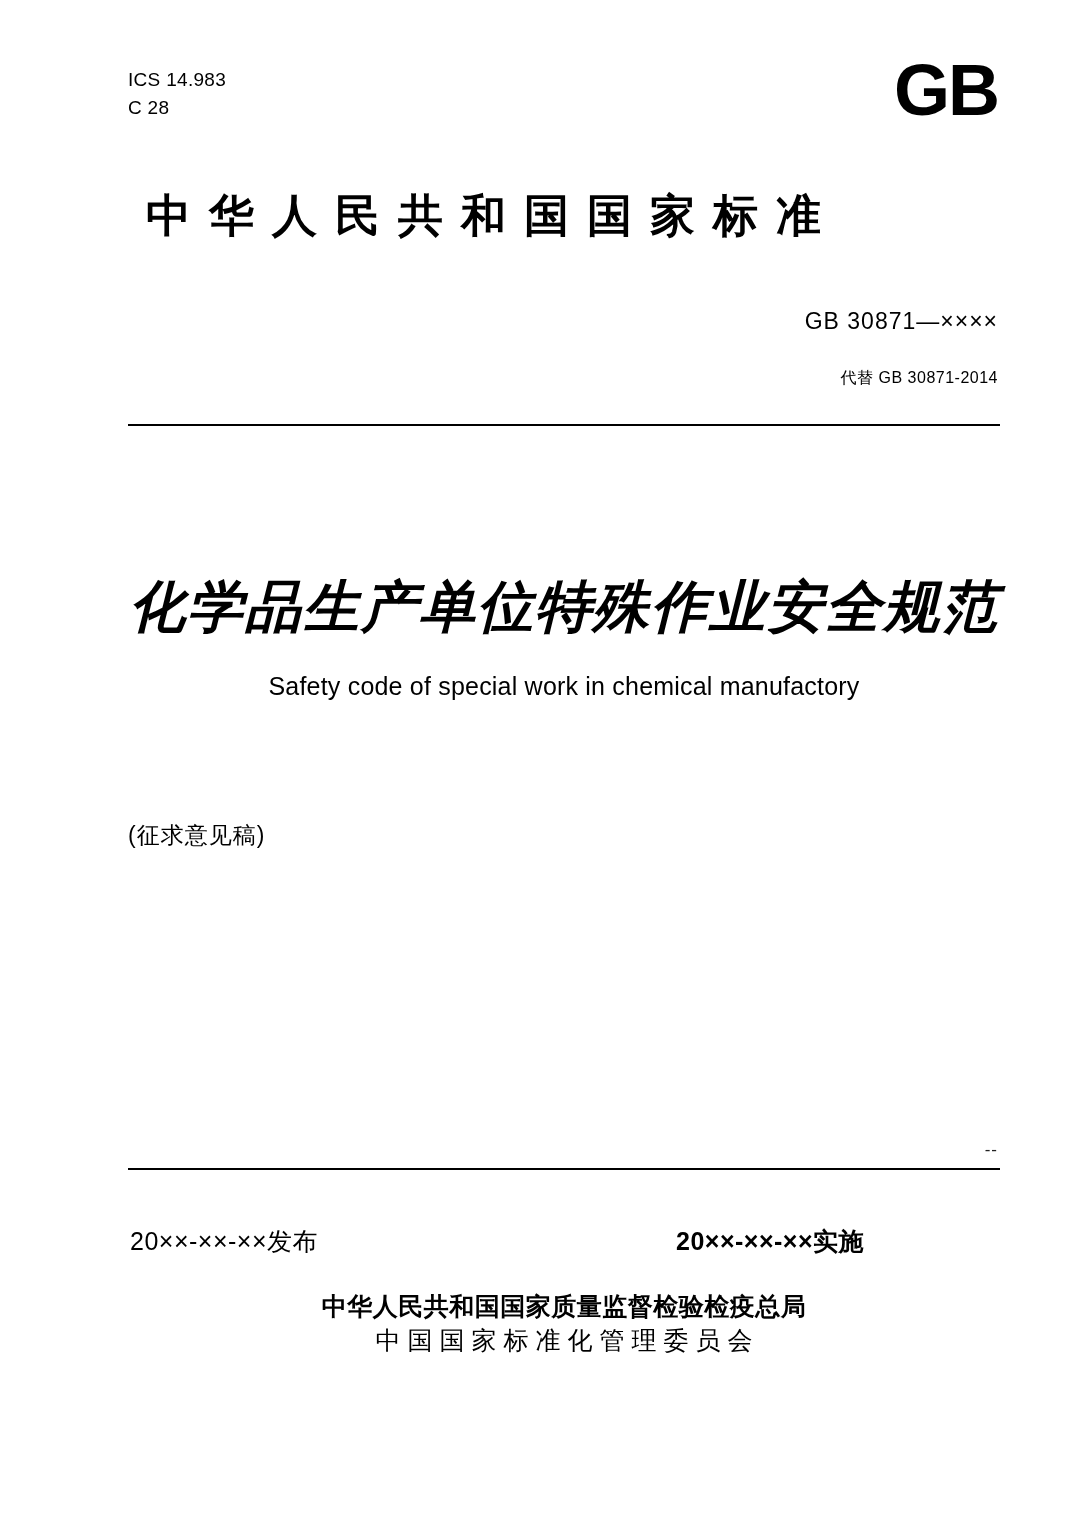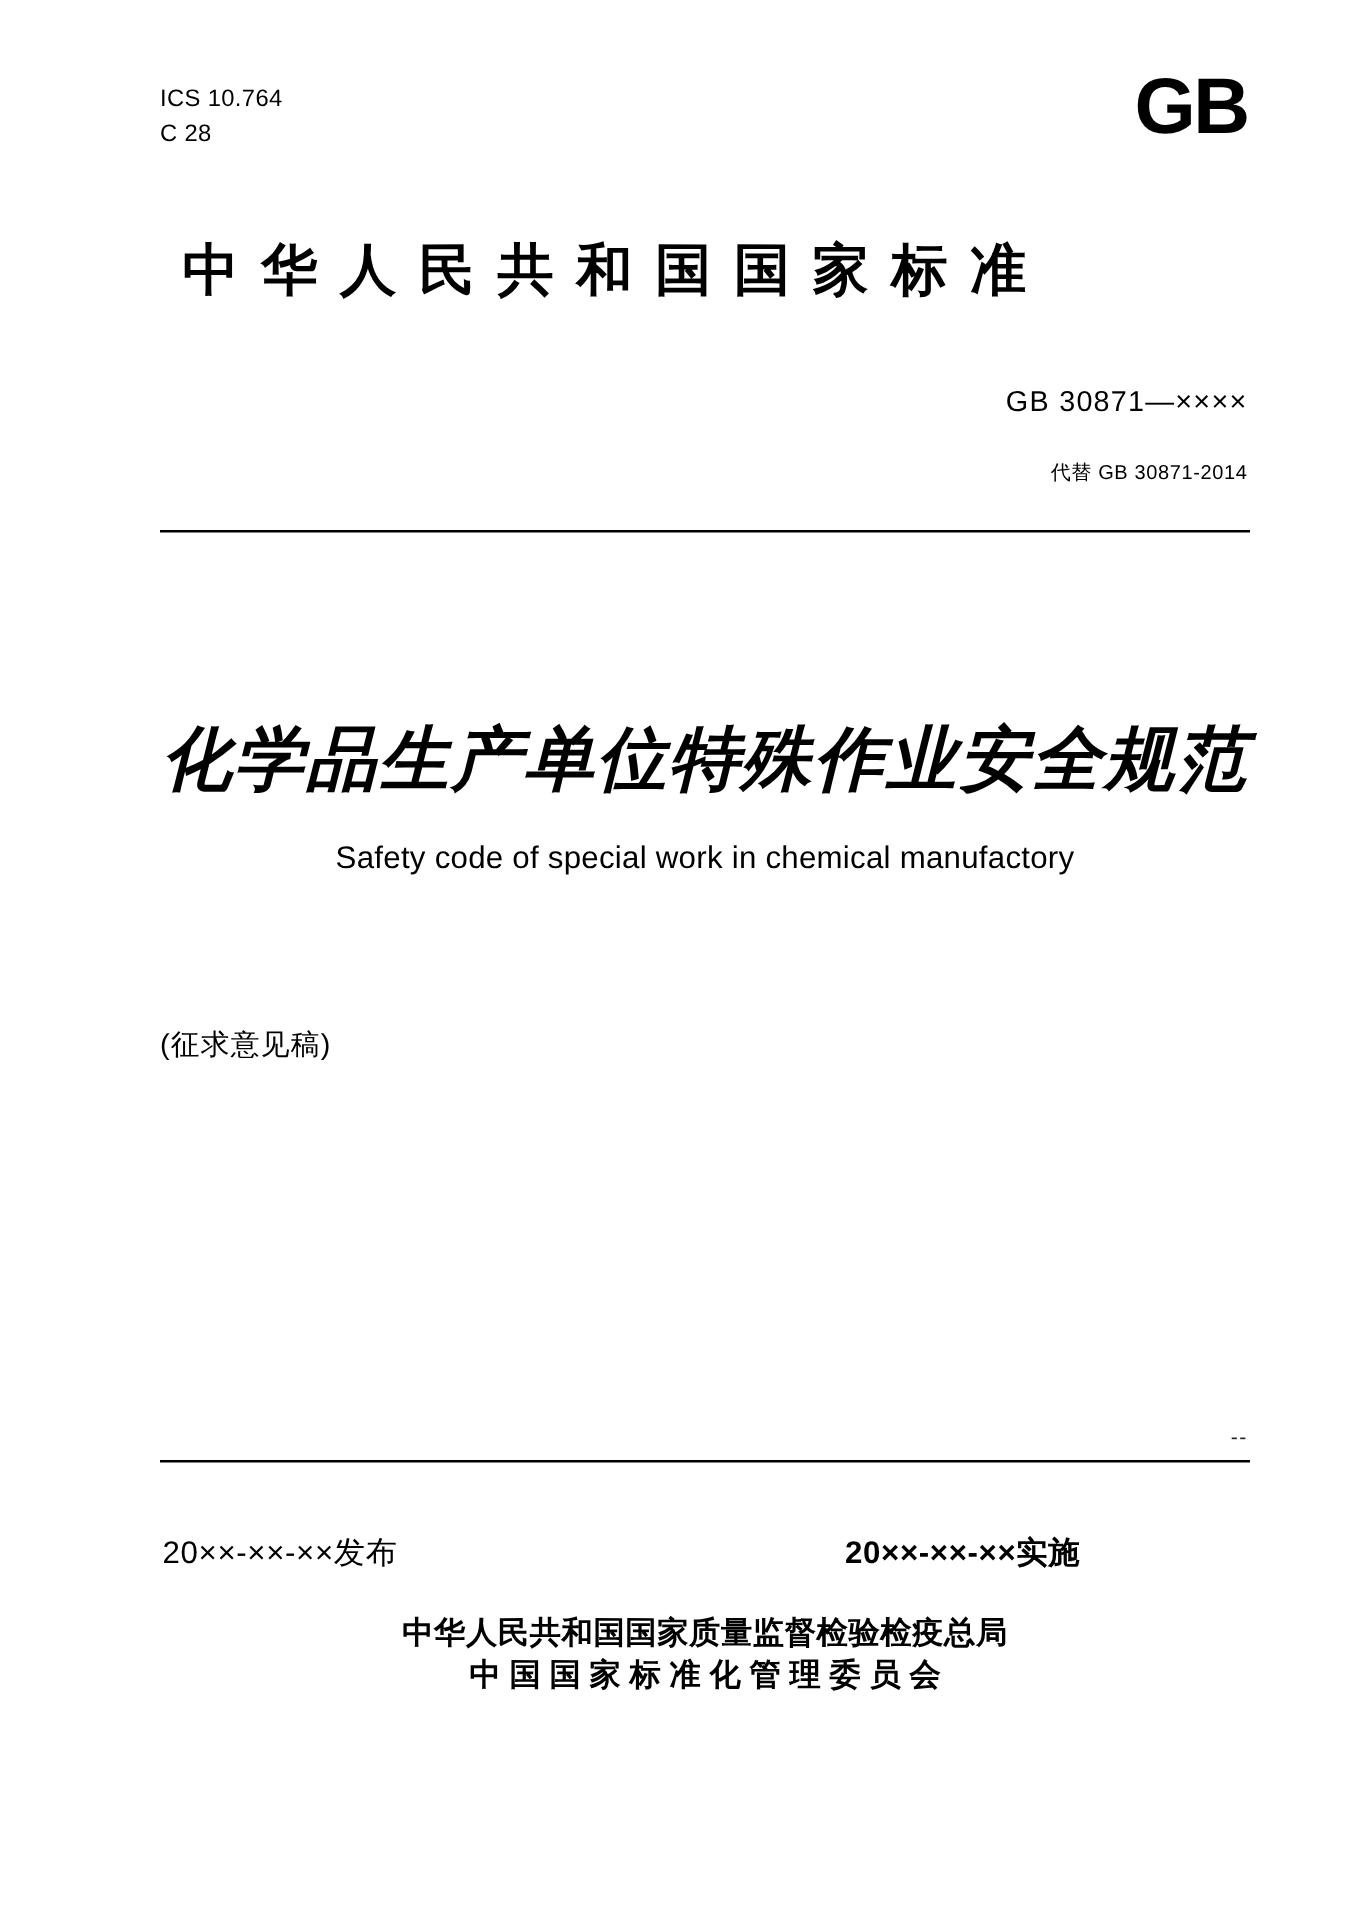--- a/index.html
+++ b/index.html
@@ -40,21 +40,21 @@
     left: 0;
     top: 0;
     font-size: 19px;
     line-height: 1.45;
     letter-spacing: 0.3px;
   }
   .gb-logo {
     position: absolute;
     right: 2px;
     top: -12px;
-    font-size: 63px;
+    font-size: 72px;
     font-weight: 700;
     letter-spacing: -2px;
     line-height: 1;
   }
 
   .nat-title {
     position: absolute;
     top: 186px;
     left: 0;
     right: 0;
@@ -170,35 +170,35 @@
     text-align: center;
   }
   .issuer-line1 {
     font-size: 25px;
     font-weight: 700;
     letter-spacing: 0.5px;
     line-height: 1.35;
   }
   .issuer-line2 {
     font-size: 25px;
-    font-weight: 700;
+    font-weight: 400;
     letter-spacing: 7px;
     text-indent: 7px;
     line-height: 1.35;
   }
 </style>
 </head>
 <body>
 
 <div class="page">
   <div class="content">
 
     <div class="header-row">
       <div class="ics-block">
-        <div>ICS 10.764</div>
+        <div>ICS 14.983</div>
         <div>C 28</div>
       </div>
       <div class="gb-logo">GB</div>
     </div>
 
     <div class="nat-title">中华人民共和国国家标准</div>
 
     <div class="std-no">GB 30871—××××</div>
     <div class="replaces">代替 GB 30871-2014</div>
 

